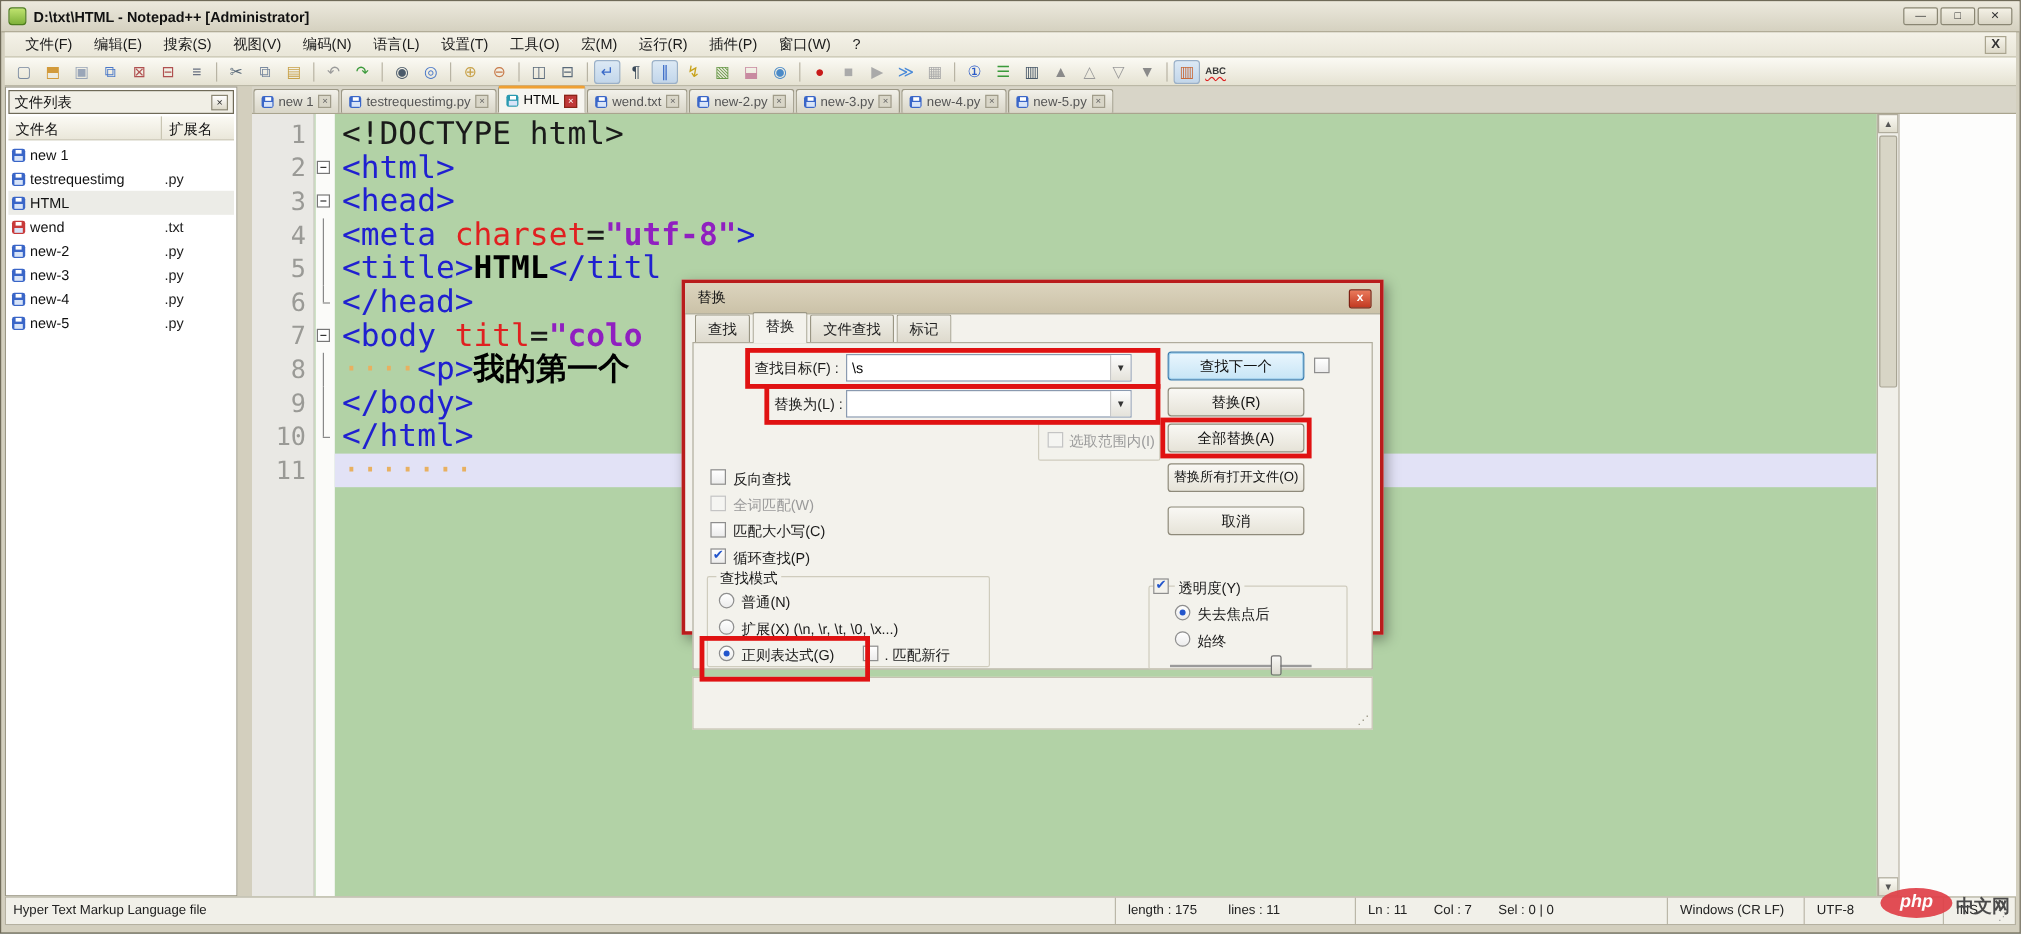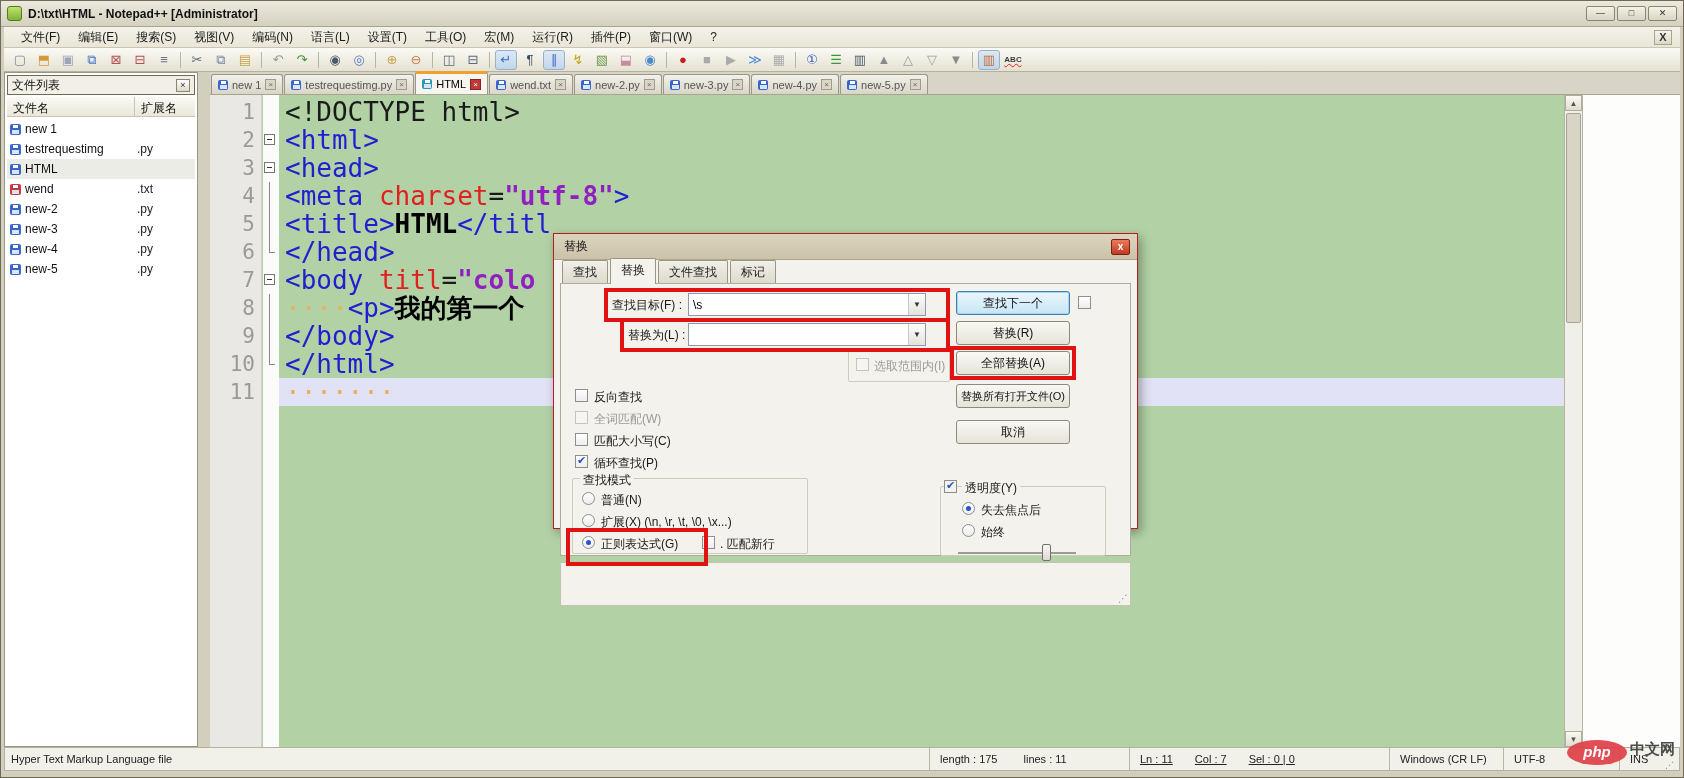--- a/index.html
+++ b/index.html
@@ -97,27 +97,27 @@
   .vs-arrow{ height:16px; font-size:8px; text-align:center; line-height:16px; color:#555; background:linear-gradient(#FBFAF4,#E0DDCE); border:1px solid #b0ac9c; }
   .vs-arrow.down{ position:absolute; bottom:0; left:0; right:0; }
   #vs-thumb{ position:absolute; left:1px; right:1px; top:18px; height:210px; background:#D8D5C6; border:1px solid #a8a494; border-radius:2px; }
   #rightpanel{ position:absolute; left:1578px; top:23px; right:0; bottom:0; background:#FDFDFC; border-left:1px solid #b8b4a4; }
 
   
   #statusbar{ position:absolute; left:3px; right:3px; bottom:6px; height:24px; background:#F1F0E9;
     border:1px solid #b5b1a0; display:flex; font-size:11px; color:#222; align-items:center; }
   .sb-seg{ border-left:1px solid #bbb7a8; height:100%; display:flex; align-items:center; padding:0 10px; white-space:nowrap; }
   #sb-doctype{ flex:1; border-left:none; padding-left:6px; }
-  #sb-length{ width:200px; gap:26px; } #sb-pos{ width:260px; gap:22px;text-decoration:underline; }
+  #sb-length{ width:200px; gap:26px; } #sb-pos{ width:260px; gap:22px; }
   #sb-eol{ width:114px; } #sb-enc{ width:116px; } #sb-ins{ width:46px; }
   #sb-grip{ width:14px; color:#999; font-size:9px; align-self:flex-end; }
 
   
-  #dialog{ position:absolute; left:552px; top:232px; width:585px; height:296px; background:#F3F2EC;
-    border:1px solid #b91c1c; box-shadow:3px 4px 10px rgba(0,0,0,.35); z-index:20; font-size:12px; }
+  #dialog{ position:absolute; left:567px; top:232px; width:585px; height:296px; background:#F3F2EC;
+    border:3px solid #b91c1c; box-shadow:3px 4px 10px rgba(0,0,0,.35); z-index:20; font-size:12px; }
   #dlg-titlebar{ position:absolute; left:0; top:0; right:0; height:26px; background:linear-gradient(#DCD4BE,#CBC2A8);
     border-bottom:1px solid #aaa590; display:flex; align-items:center; padding:0 10px; }
   #dlg-title{ font-size:12px; color:#151515; }
   #dlg-close{ position:absolute; right:7px; top:5px; width:19px; height:16px; background:linear-gradient(#EA7A5C,#C23A22);
     border:1px solid #7c2012; border-radius:2px; color:#fff; font-size:10px; font-weight:bold; text-align:center; line-height:14px; }
   #dlg-tabs{ position:absolute; left:8px; top:28px; height:22px; display:flex; align-items:flex-end; }
   .dlg-tab{ padding:3px 10px; border:1px solid #9a9684; border-bottom:none; background:linear-gradient(#F0EFE8,#DDD9CC);
     font-size:12px; color:#222; margin-right:2px; border-radius:2px 2px 0 0; }
   .dlg-tab.active{ background:#F3F2EC; padding-bottom:5px; position:relative; z-index:2; }
   #dlg-frame{ position:absolute; left:6px; right:6px; top:49px; height:273px; border:1px solid #B0AC9C; background:#F3F2EC; }
@@ -139,21 +139,21 @@
   .rb.sel::after{ content:""; position:absolute; left:3px; top:3px; width:5px; height:5px; border-radius:50%; background:#2255CC; }
   .dim{ color:#9a9a9a; }
   .groupbox{ position:absolute; border:1px solid #CFCCBD; border-radius:2px; }
   .group-label{ position:absolute; background:#F3F2EC; padding:0 3px; color:#1a1a1a; }
   .annotation{ position:absolute; border:4px solid #E01212; pointer-events:none; z-index:6; }
   #slider-track{ position:absolute; left:404px; top:318px; width:118px; height:2px; background:#9a9a9a; }
   #slider-thumb{ position:absolute; left:84px; top:-8px; width:9px; height:17px; background:linear-gradient(#f8f8f6,#dcdad0);
     border:1px solid #707070; border-radius:2px; }
 
   
-  #watermark{ position:absolute; right:8px; bottom:12px; display:flex; align-items:flex-start; gap:3px; z-index:60; }
+  #watermark{ position:absolute; right:8px; bottom:12px; display:flex; align-items:flex-end; gap:3px; z-index:60; }
   #wm-logo{ width:60px; height:25px; background:#E04048; border-radius:50%; color:#fff; font-style:italic;
     font-weight:bold; font-size:15px; text-align:center; line-height:24px; opacity:.92; }
   #wm-text{ font-size:15px; font-weight:bold; color:#4a4a4a; }
 </style>
 </head>
 <body>
 
 <div id="window">
 
   <div id="titlebar">

